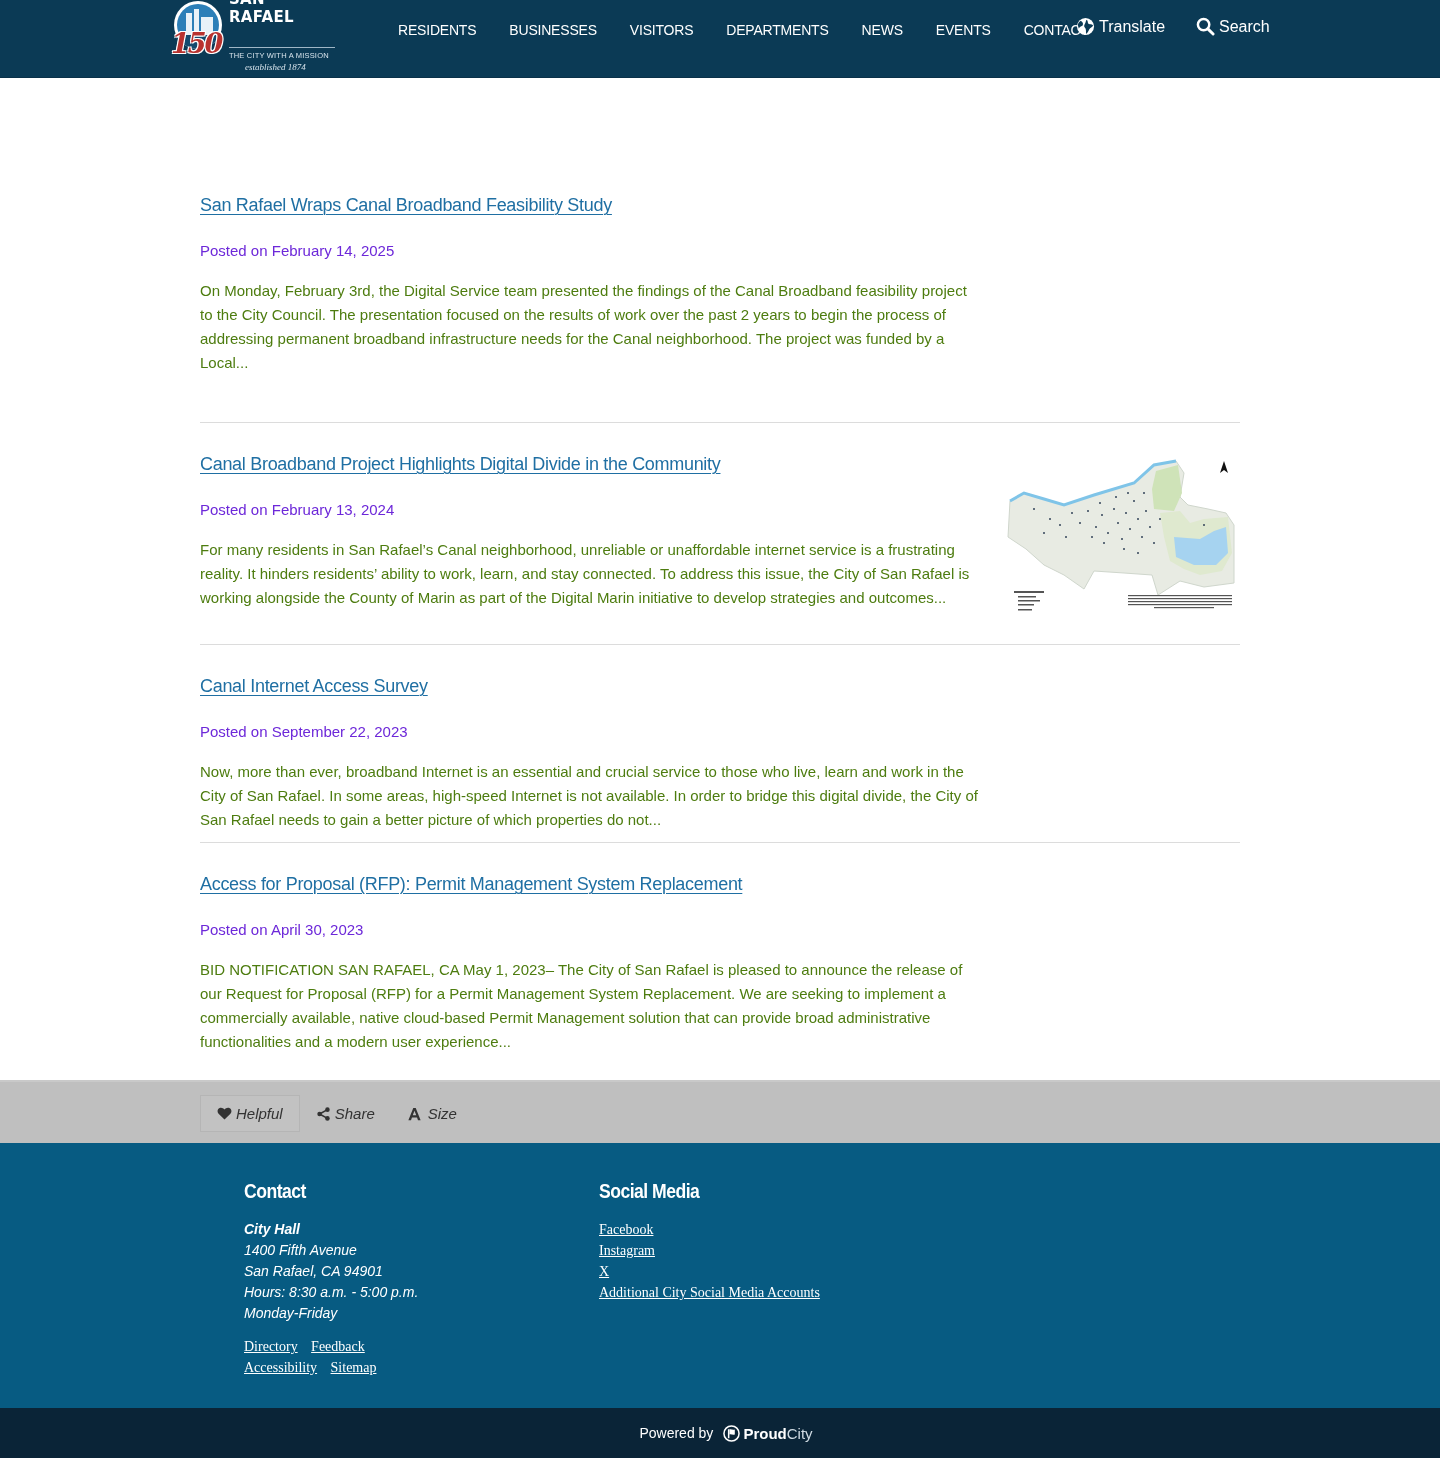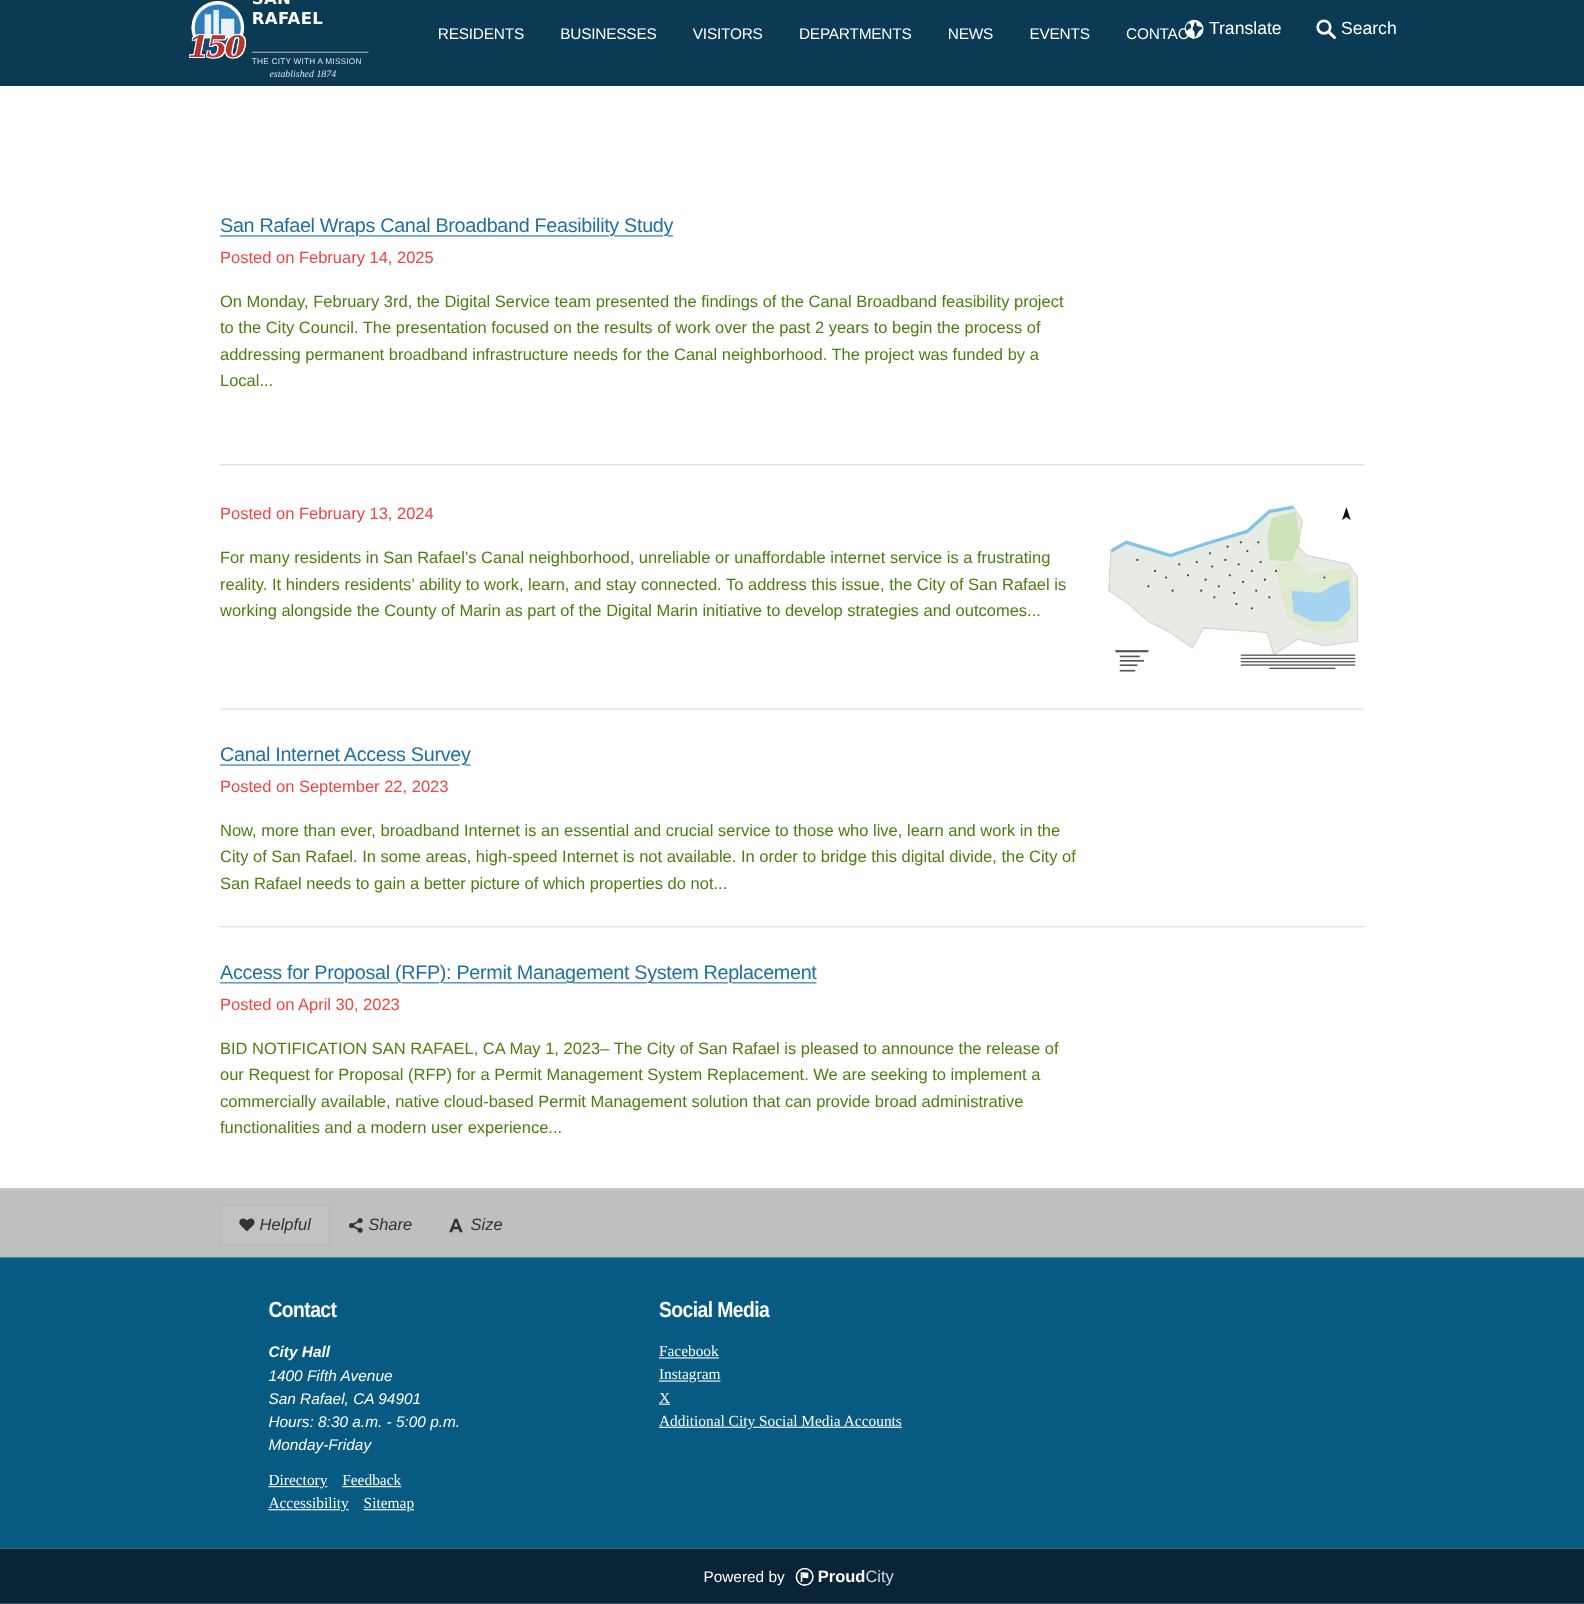--- a/index.html
+++ b/index.html
@@ -29,21 +29,21 @@
   .tool-btn { position: absolute; top: 17px; display: flex; align-items: center; color: #fff; font-size: 16px; cursor: pointer; }
   .tool-btn svg { margin-right: 4px; }
   .translate-btn { left: 1076px; }
   .search-btn { left: 1196px; }
 
   
   .content { width: 1040px; margin-left: 200px; padding-top: 114px; min-height: 1002px; }
   .post { position: relative; border-bottom: 1px solid #dcdcdc; }
   .post.last { border-bottom: none; }
   .post-title { display: inline-block; font-family: Liberation Sans, sans-serif; font-weight: 300; font-size: 18px; color: #1f6fa3; text-decoration: underline; text-underline-offset: 3px; text-decoration-thickness: 1px; line-height: 26px; letter-spacing: -0.3px; cursor: pointer; }
-  .post-date { font-size: 15px; color: #ef4444; margin-top: 7px; line-height: 20px; }
+  .post-date { font-size: 15px; color: #6d28d9; margin-top: 23px; line-height: 20px; }
   .post-body { font-size: 15px; color: #4d7c0f; line-height: 24px; margin-top: 18px; width: 778px; }
   .post-thumb { position: absolute; right: 4px; top: 30px; width: 232px; height: 164px; cursor: pointer; }
 
   
   .util-bar { position: absolute; left: 0; top: 1080px; width: 1440px; height: 63px; background: #bfbfbf; border-top: 2px solid #c9c9c9; font-style: italic; }
   .util-inner { position: absolute; left: 200px; top: 13px; display: flex; align-items: center; }
   .util-btn { display: flex; align-items: center; height: 37px; font-size: 15px; color: #333; padding: 0 16px; cursor: pointer; }
   .util-btn.helpful { border: 1px solid #b5b5b5; background: #c2c2c2; color: #333; }
   .util-btn svg { margin-right: 4px; }
 
@@ -118,20 +118,21 @@
 
 <main class="content">
 
   <article class="post" style="height: 231px; padding-top: 0;">
     <a class="post-title">San Rafael Wraps Canal Broadband Feasibility Study</a>
     <div class="post-date">Posted on February 14, 2025</div>
     <p class="post-body">On Monday, February 3rd, the Digital Service team presented the findings of the Canal Broadband feasibility project to the City Council. The presentation focused on the results of work over the past 2 years to begin the process of addressing permanent broadband infrastructure needs for the Canal neighborhood. The project was funded by a Local...</p>
   </article>
 
   <article class="post" style="height: 222px; padding-top: 28px;">
+    <a class="post-title">Canal Broadband Project Highlights Digital Divide in the Community</a>
     <div class="post-date">Posted on February 13, 2024</div>
     <p class="post-body">For many residents in San Rafael’s Canal neighborhood, unreliable or unaffordable internet service is a frustrating reality. It hinders residents’ ability to work, learn, and stay connected. To address this issue, the City of San Rafael is working alongside the County of Marin as part of the Digital Marin initiative to develop strategies and outcomes...</p>
     <div class="post-thumb" title="Map of Canal neighborhood internet speeds">
       <svg width="232" height="164" viewBox="0 0 232 164">
         <rect width="232" height="164" fill="#ffffff"></rect>
         <path d="M6 48 L20 40 L40 46 L60 52 L90 42 L130 30 L150 12 L172 8 L180 20 L176 44 L184 52 L204 56 L222 60 L230 72 L230 130 L200 134 L176 128 L154 142 L148 122 L120 120 L90 118 L80 136 L60 122 L40 112 L22 96 L4 84 Z" fill="#e8ebe3" stroke="#cfd6cc" stroke-width="1"></path>
         <path d="M6 48 L20 40 L40 46 L60 52 L90 42 L130 30 L150 12 L172 8" fill="none" stroke="#7fc4e8" stroke-width="3"></path>
         <path d="M152 18 L174 12 L178 40 L170 58 L150 56 L148 36 Z" fill="#cfe3b8"></path>
         <path d="M156 60 L176 58 L186 70 L200 66 L224 64 L228 100 L218 118 L196 122 L180 116 L166 108 L160 84 Z" fill="#dfe9cf"></path>
         <path d="M170 84 L196 86 L210 78 L222 74 L224 100 L212 112 L190 112 L172 104 Z" fill="#a6d3f0"></path>

